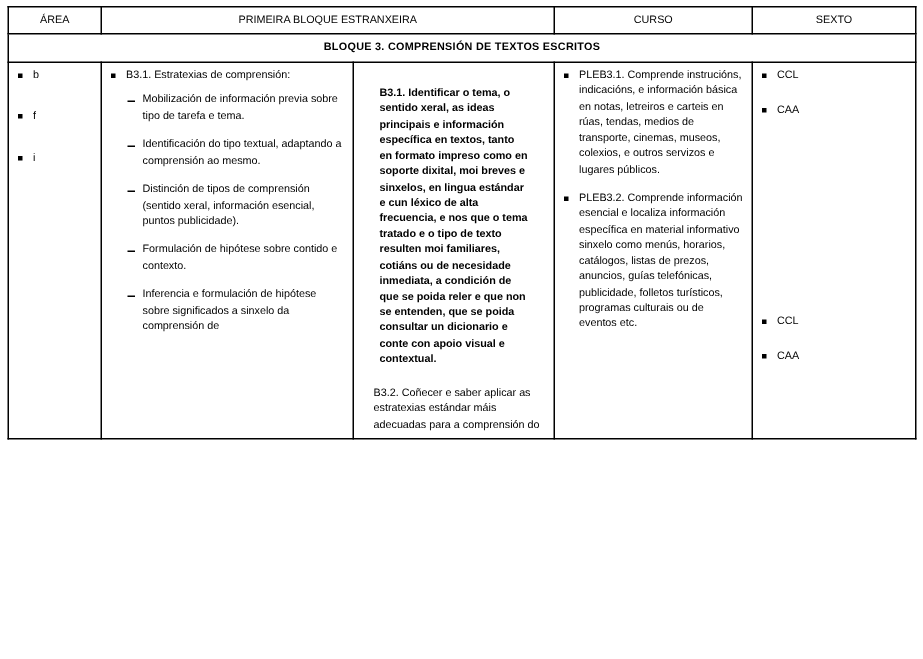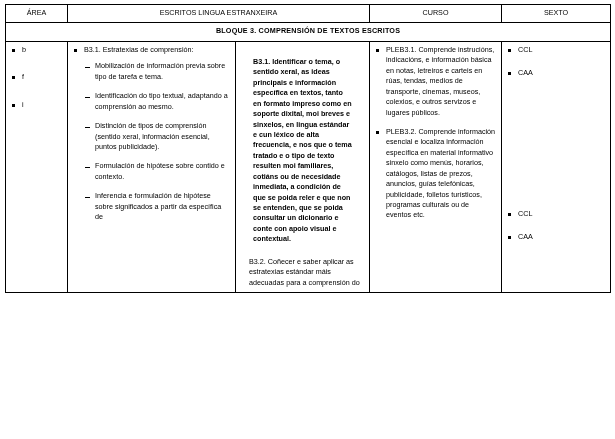--- a/index.html
+++ b/index.html
@@ -123,21 +123,21 @@
     <colgroup>
       <col class="col-a">
       <col class="col-b">
       <col class="col-c">
       <col class="col-d">
       <col class="col-e">
     </colgroup>
     <tbody>
       <tr>
         <td class="hdr-main">ÁREA</td>
-        <td class="hdr-main" colspan="2">ESCRITOS LINGUA ESTRANXEIRA</td>
+        <td class="hdr-main" colspan="2">PRIMEIRA BLOQUE ESTRANXEIRA</td>
         <td class="hdr-main">CURSO</td>
         <td class="hdr-main">SEXTO</td>
       </tr>
       <tr>
         <td class="bloque" colspan="5">BLOQUE 3. COMPRENSIÓN DE TEXTOS ESCRITOS</td>
       </tr>
       <tr>
         <td>
           <ul class="sq open">
             <li>b</li>
@@ -147,21 +147,21 @@
         </td>
         <td class="cont-cell">
           <ul class="sq">
             <li>
               <span>B3.1. Estratexias de comprensión:</span>
               <ul class="dash">
                 <li>Mobilización de información previa sobre tipo de tarefa e tema.</li>
                 <li>Identificación do tipo textual, adaptando a comprensión ao mesmo.</li>
                 <li>Distinción de tipos de comprensión (sentido xeral, información esencial, puntos publicidade).</li>
                 <li>Formulación de hipótese sobre contido e contexto.</li>
-                <li>Inferencia e formulación de hipótese sobre significados a partir da específica de</li>
+                <li>Inferencia e formulación de hipótese sobre significados a sinxelo da comprensión de</li>
               </ul>
             </li>
           </ul>
         </td>
         <td>
           <p class="para">B3.1. Identificar o tema, o sentido xeral, as ideas principais e información específica en textos, tanto en formato impreso como en soporte dixital, moi breves e sinxelos, en lingua estándar e cun léxico de alta frecuencia, e nos que o tema tratado e o tipo de texto resulten moi familiares, cotiáns ou de necesidade inmediata, a condición de que se poida reler e que non se entenden, que se poida consultar un dicionario e conte con apoio visual e contextual.</p>
           <p class="para-indent">B3.2. Coñecer e saber aplicar as estratexias estándar máis adecuadas para a comprensión do</p>
         </td>
         <td>
           <ul class="sq">

